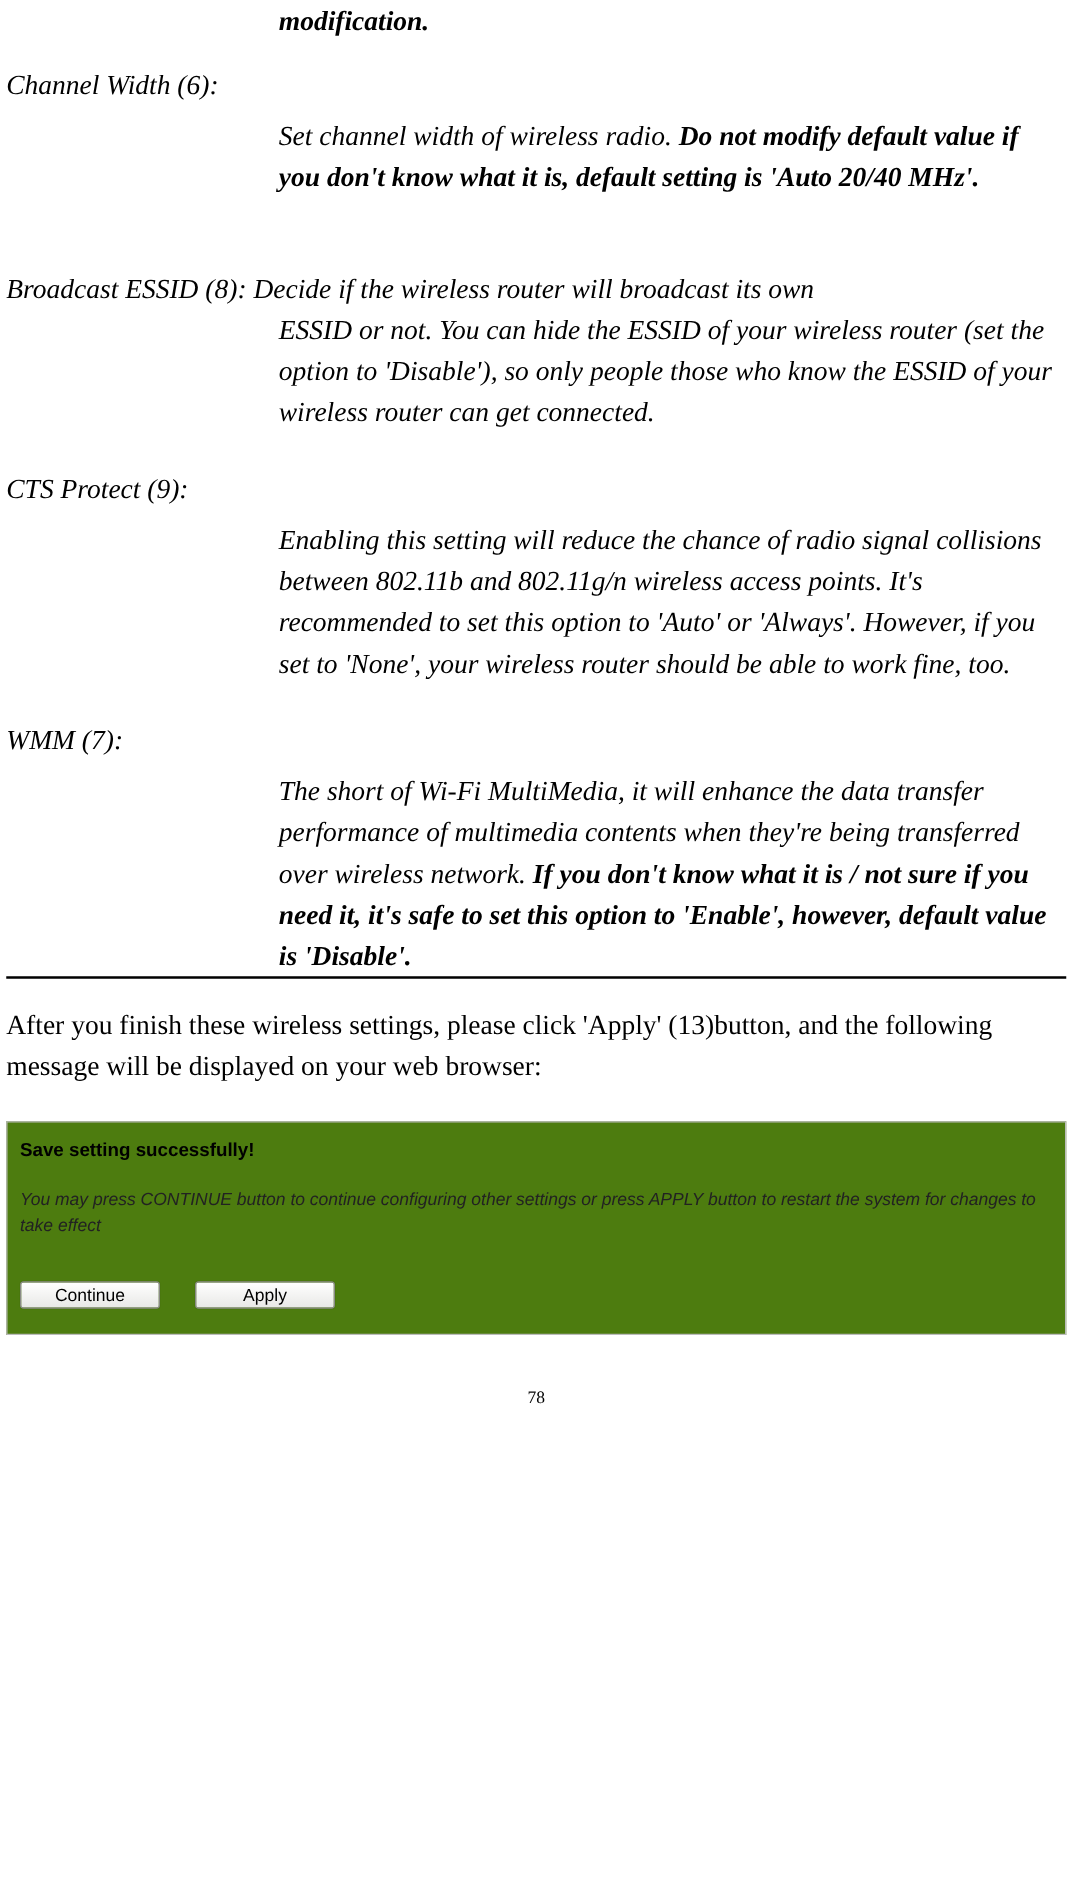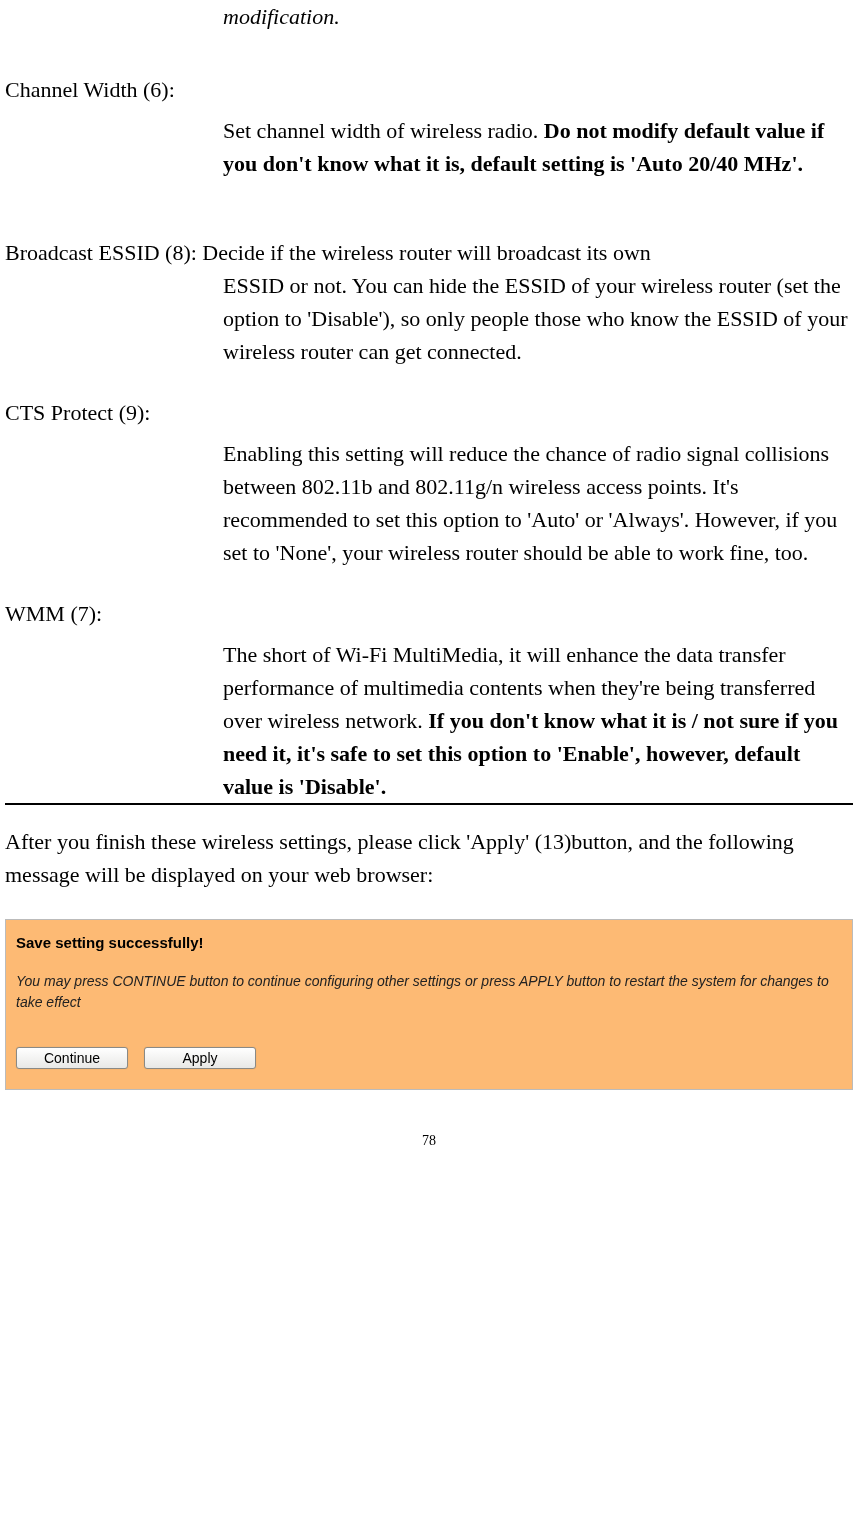--- a/index.html
+++ b/index.html
@@ -8,68 +8,69 @@
       line-height: 1.5;
       margin: 0;
       padding: 0 10px 20px 5px;
       width: 863px;
       box-sizing: border-box;
       color: #000;
     }
     .definition-row {
       display: flex;
       margin-bottom: 28px;
+      font-style: italic;
     }
     .term {
       width: 218px;
       flex-shrink: 0;
     }
     .definition {
       flex: 1;
       margin-top: 41px;
     }
     .bold {
       font-weight: bold;
     }
     .top-fragment {
-      margin-bottom: 40px;
+      margin-bottom: 18px;
       margin-left: 218px;
       font-style: italic;
-      font-weight: normal;
+      font-weight: bold;
     }
     hr.divider {
       border: none;
       border-top: 2px solid #000;
       margin: 0 0 20px 0;
     }
     .body-text {
       font-style: normal;
       margin-bottom: 28px;
     }
     .dialog-box {
-      background: #fdba74;
+      background: #4d7c0f;
       border: 1px solid #bbb;
       padding: 12px 10px 20px 10px;
       font-family: Tahoma, Arial, sans-serif;
       font-size: 14px;
       margin-bottom: 40px;
     }
     .dialog-title {
       font-weight: bold;
       margin-bottom: 16px;
       font-size: 15px;
     }
     .dialog-text {
       margin-bottom: 34px;
       color: #222;
       font-style: italic;
     }
     .dialog-buttons {
       display: flex;
-      gap: 16px;
+      gap: 28px;
     }
     .dialog-button {
       background: linear-gradient(#fff, #e8e8e6);
       border: 1px solid #8a8a86;
       border-radius: 3px;
       padding: 2px 0;
       width: 112px;
       text-align: center;
       font-family: Tahoma, Arial, sans-serif;
       font-size: 14px;

